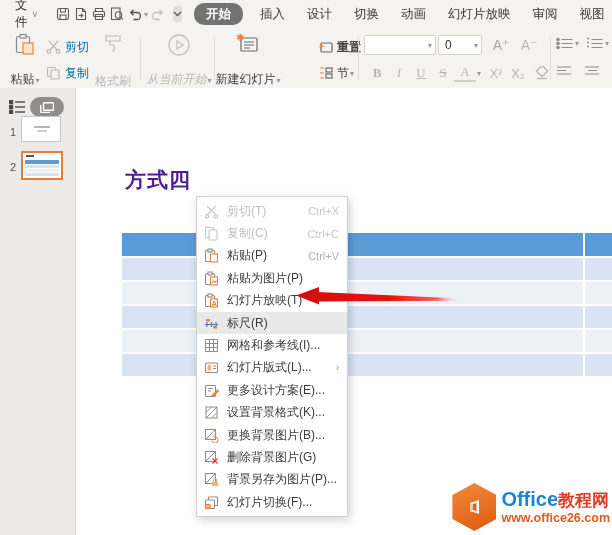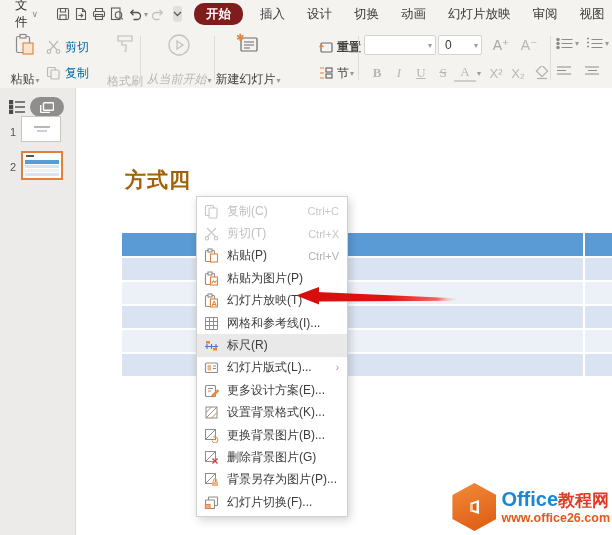--- a/index.html
+++ b/index.html
@@ -11,21 +11,21 @@
           display:flex;align-items:center;border-bottom:1px solid #eceae7;}
   .hamburger{margin-left:9px;}
   .file-btn{display:flex;align-items:center;margin-left:6px;font-size:12.5px;color:#333;cursor:default;}
   .file-caret{font-size:9px;color:#8a8a8a;margin-left:4px;}
   .tb-div{width:1px;height:14px;background:#d9d6d2;margin:0 8px;}
   .qbtn{width:24px;height:20px;display:flex;align-items:center;justify-content:center;margin:0 1px;border-radius:3px;}
   .qbtn.grp{display:flex;align-items:center;}
   .more-box{width:20px;height:16px;background:#e2dfdb;border-radius:3px;display:flex;align-items:center;justify-content:center;margin-left:6px;}
   .tabs{display:flex;align-items:center;margin-left:12px;}
   .tab{font-size:12.5px;color:#3a3a3a;margin:0 11px;white-space:nowrap;}
-  .tab.active{background:#7f1d1d;color:#fff;border-radius:10px;padding:2.5px 12px;margin:0 6px 0 0;font-weight:bold;}
+  .tab.active{background:#737373;color:#fff;border-radius:10px;padding:2.5px 12px;margin:0 6px 0 0;font-weight:bold;}
   .tiny-caret{font-size:8px;color:#9a9a9a;margin-left:1px;}
   
   .ribbon{position:absolute;left:0;top:28px;width:612px;height:60px;background:#f4f3f0;border-bottom:1px solid #d9d6d2;}
   .rdiv{position:absolute;top:36px;width:1px;height:44px;background:#e0ddd8;top:8px;}
   .vbtn{position:absolute;top:3px;height:54px;display:flex;flex-direction:column;align-items:center;justify-content:space-between;padding:2px 0;}
   .vlabel{font-size:12px;color:#3f3f3f;white-space:nowrap;line-height:12px;}
   .vlabel.dis{color:#b9b7b4;}
   .hbtn{display:flex;align-items:center;font-size:12px;height:22px;white-space:nowrap;}
   .hbtn .lb{margin-left:4px;}
   .dis .lb, .dis{color:#0369a1;}
@@ -34,21 +34,21 @@
   .fmt{font-size:13px;color:#b9b7b4;width:22px;text-align:center;font-family:"Liberation Serif","DejaVu Serif",serif;}
   .fmt.sans{font-family:"Liberation Sans","DejaVu Sans",sans-serif;}
   
   .sidebar{position:absolute;left:0;top:88px;width:75px;height:447px;background:#edebe9;border-right:1px solid #dad7d3;}
   .pane-pill{position:absolute;left:30px;top:9px;width:34px;height:20px;border-radius:10px;background:#8f8e8c;display:flex;align-items:center;justify-content:center;}
   .thumb-num{position:absolute;left:10px;font-size:11px;color:#555;}
   .thumb{position:absolute;left:21px;background:#fff;border:1px solid #c9c6c2;box-sizing:border-box;}
   .thumb.sel{border:2px solid #e0803c;}
   
   .canvas{position:absolute;left:76px;top:88px;width:536px;height:447px;background:#fff;}
-  .slide-title{position:absolute;left:49px;top:78px;font-size:21px;font-weight:bold;color:#a16207;letter-spacing:1px;}
+  .slide-title{position:absolute;left:49px;top:78px;font-size:21px;font-weight:bold;color:#4c1d95;letter-spacing:1px;}
   .tbl{position:absolute;left:46px;top:145px;width:490px;}
   .tbl-row{margin-bottom:2px;}
   .tbl-coldiv{position:absolute;top:0;width:2px;background:#fff;}
   
   .cmenu{position:absolute;left:196px;top:196px;width:152px;background:#fff;border:1px solid #d2d0cd;
          box-shadow:2px 3px 9px rgba(0,0,0,0.18);padding:3px 0;box-sizing:border-box;z-index:10;}
   .menu-item{height:22.4px;display:flex;align-items:center;font-size:12px;color:#3c3c3c;padding:0 8px 0 7px;}
   .menu-item.hl{background:#e9e9e9;}
   .menu-item.disabled{color:#c0bfbd;}
   .mi-icon{width:15px;height:15px;margin-right:8px;flex:none;}
@@ -166,21 +166,21 @@
       </div>
       <div class="hbtn dis" style="margin-top:4px;text-align:right;">
         <svg width="15" height="14" fill="none" stroke="#bdbbb8" stroke-width="1.2">
           <rect x="1.5" y="1.5" width="8" height="9" rx="1"></rect>
             <rect x="5" y="4" width="8" height="9" rx="1" fill="#f4f3f0"></rect>
         </svg>
         <span class="lb">复制</span>
       </div>
     </div>
 
-    <div class="vbtn" style="left:104px;width:42px;">
+    <div class="vbtn" style="left:92px;width:42px;">
       <svg width="22" height="22" fill="none" stroke="#c0beba" stroke-width="1.2">
         <path d="M4 3h14v5H4z"></path>
           <path d="M8 8v4h4v6h-2"></path>
       </svg>
       <span class="vlabel dis">格式刷</span>
     </div>
 
     <div class="rdiv" style="left:140px;"></div>
 
     <div class="vbtn" style="left:148px;width:62px;font-style:italic;">
@@ -322,35 +322,35 @@
       <div class="tbl-row" style="height:22px;background:#ecf1f8;"></div>
       <div class="tbl-row" style="height:22px;background:#d9e3f1;"></div>
       <div class="tbl-coldiv" style="left:461px;height:143px;"></div>
     </div>
   </div>
 
   <div class="cmenu">
 
     <div class="menu-item disabled">
       <svg class="mi-icon" fill="none" stroke="#c8c7c5" stroke-width="1.1">
-        <rect x="1.5" y="1.5" width="8" height="10" rx="1"></rect>
-          <rect x="5" y="4" width="8" height="10" rx="1" fill="#fff"></rect>
-      </svg>
-      <span class="mi-label">复制(C)</span>
-      <span class="mi-short" style="color:#c8c7c5;">Ctrl+C</span>
-    </div>
-
-    <div class="menu-item disabled">
-      <svg class="mi-icon" fill="none" stroke="#c8c7c5" stroke-width="1.1">
         <path d="M3 2l9 9M12 2l-9 9"></path>
           <circle cx="3" cy="12.3" r="1.7"></circle>
           <circle cx="12" cy="12.3" r="1.7"></circle>
       </svg>
       <span class="mi-label">剪切(T)</span>
       <span class="mi-short" style="color:#c8c7c5;">Ctrl+X</span>
+    </div>
+
+    <div class="menu-item disabled">
+      <svg class="mi-icon" fill="none" stroke="#c8c7c5" stroke-width="1.1">
+        <rect x="1.5" y="1.5" width="8" height="10" rx="1"></rect>
+          <rect x="5" y="4" width="8" height="10" rx="1" fill="#fff"></rect>
+      </svg>
+      <span class="mi-label">复制(C)</span>
+      <span class="mi-short" style="color:#c8c7c5;">Ctrl+C</span>
     </div>
 
     <div class="menu-item">
       <svg class="mi-icon" fill="none" stroke="#8f8d8a" stroke-width="1.1">
         <rect x="1.5" y="2.5" width="9" height="11" rx="1"></rect>
           <rect x="4" y="1" width="4" height="3" fill="#fff"></rect>
         <rect x="6.5" y="6" width="7" height="8" fill="#fff" stroke="#e8823c"></rect>
       </svg>
       <span class="mi-label">粘贴(P)</span>
       <span class="mi-short">Ctrl+V</span>
@@ -367,37 +367,37 @@
     </div>
 
     <div class="menu-item">
       <svg class="mi-icon" fill="none" stroke="#8f8d8a" stroke-width="1.1">
         <rect x="1.5" y="2.5" width="9" height="11" rx="1"></rect>
           <rect x="4" y="1" width="4" height="3" fill="#fff"></rect>
         <rect x="6.5" y="6" width="7" height="8" fill="#fff" stroke="#e8823c"></rect>
         <text x="7.6" y="12.8" font-size="7.5" fill="#e8823c" stroke="none" font-weight="bold">A</text>
       </svg>
       <span class="mi-label">幻灯片放映(T)</span>
-    </div>
-
-    <div class="menu-item">
-      <svg class="mi-icon" fill="none" stroke="#8f8d8a" stroke-width="1">
-        <path d="M1.5 1.5h12v12h-12z M5.5 1.5v12 M9.5 1.5v12 M1.5 5.5h12 M1.5 9.5h12"></path>
-      </svg>
-      <span class="mi-label">网格和参考线(I)...</span>
     </div>
 
     <div class="menu-item hl">
       <svg class="mi-icon" fill="none" stroke="#4a77c9" stroke-width="1.1">
         <path d="M1 8.5h13"></path>
           <path d="M3 6v5M7.5 6v5M12 6v5"></path>
           <rect x="2" y="3" width="4" height="2.5" fill="#e8823c" stroke="none"></rect>
           <rect x="9" y="10" width="4" height="2.5" fill="#e8823c" stroke="none"></rect>
       </svg>
       <span class="mi-label">标尺(R)</span>
+    </div>
+
+    <div class="menu-item">
+      <svg class="mi-icon" fill="none" stroke="#8f8d8a" stroke-width="1">
+        <path d="M1.5 1.5h12v12h-12z M5.5 1.5v12 M9.5 1.5v12 M1.5 5.5h12 M1.5 9.5h12"></path>
+      </svg>
+      <span class="mi-label">网格和参考线(I)...</span>
     </div>
 
     <div class="menu-item">
       <svg class="mi-icon" fill="none" stroke="#8f8d8a" stroke-width="1.1">
         <rect x="1.5" y="3" width="12" height="9.5" rx="1"></rect>
           <rect x="3.5" y="5" width="3.5" height="5.5" fill="#f0b286" stroke="none"></rect>
           <path d="M9 6h3M9 8.5h3"></path>
       </svg>
       <span class="mi-label">幻灯片版式(L)...</span>
       <span class="mi-sub">›</span>

